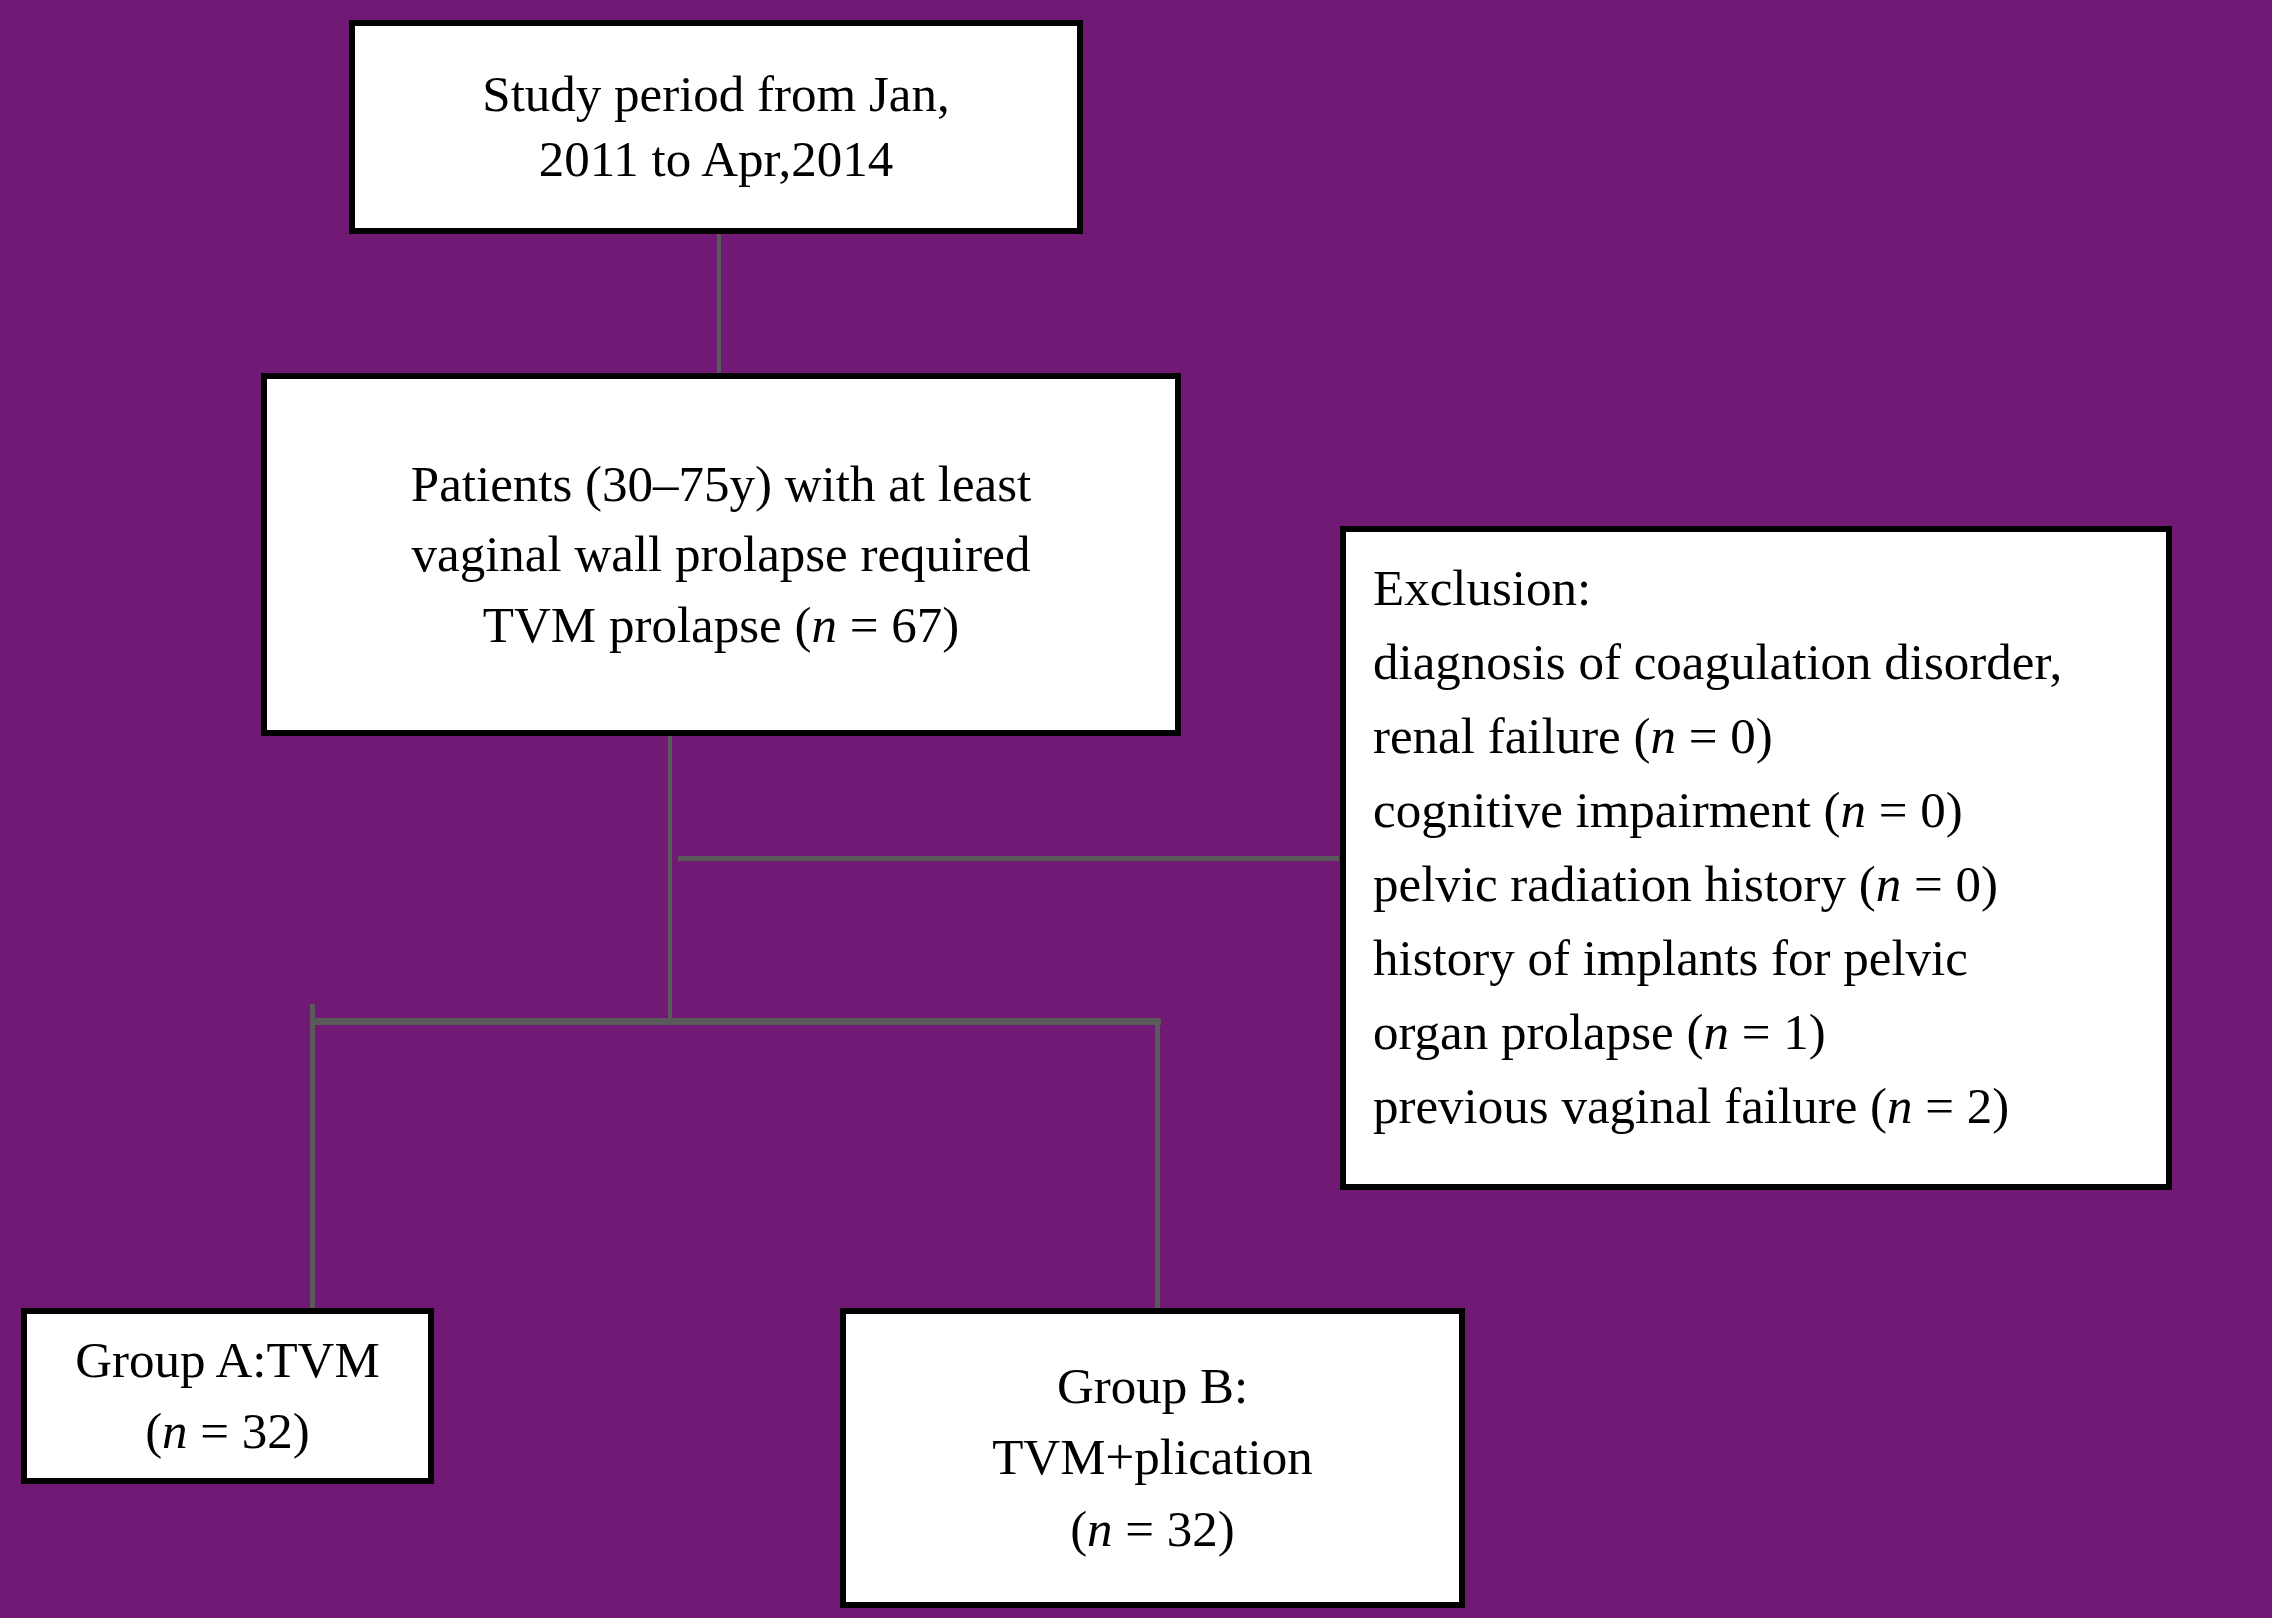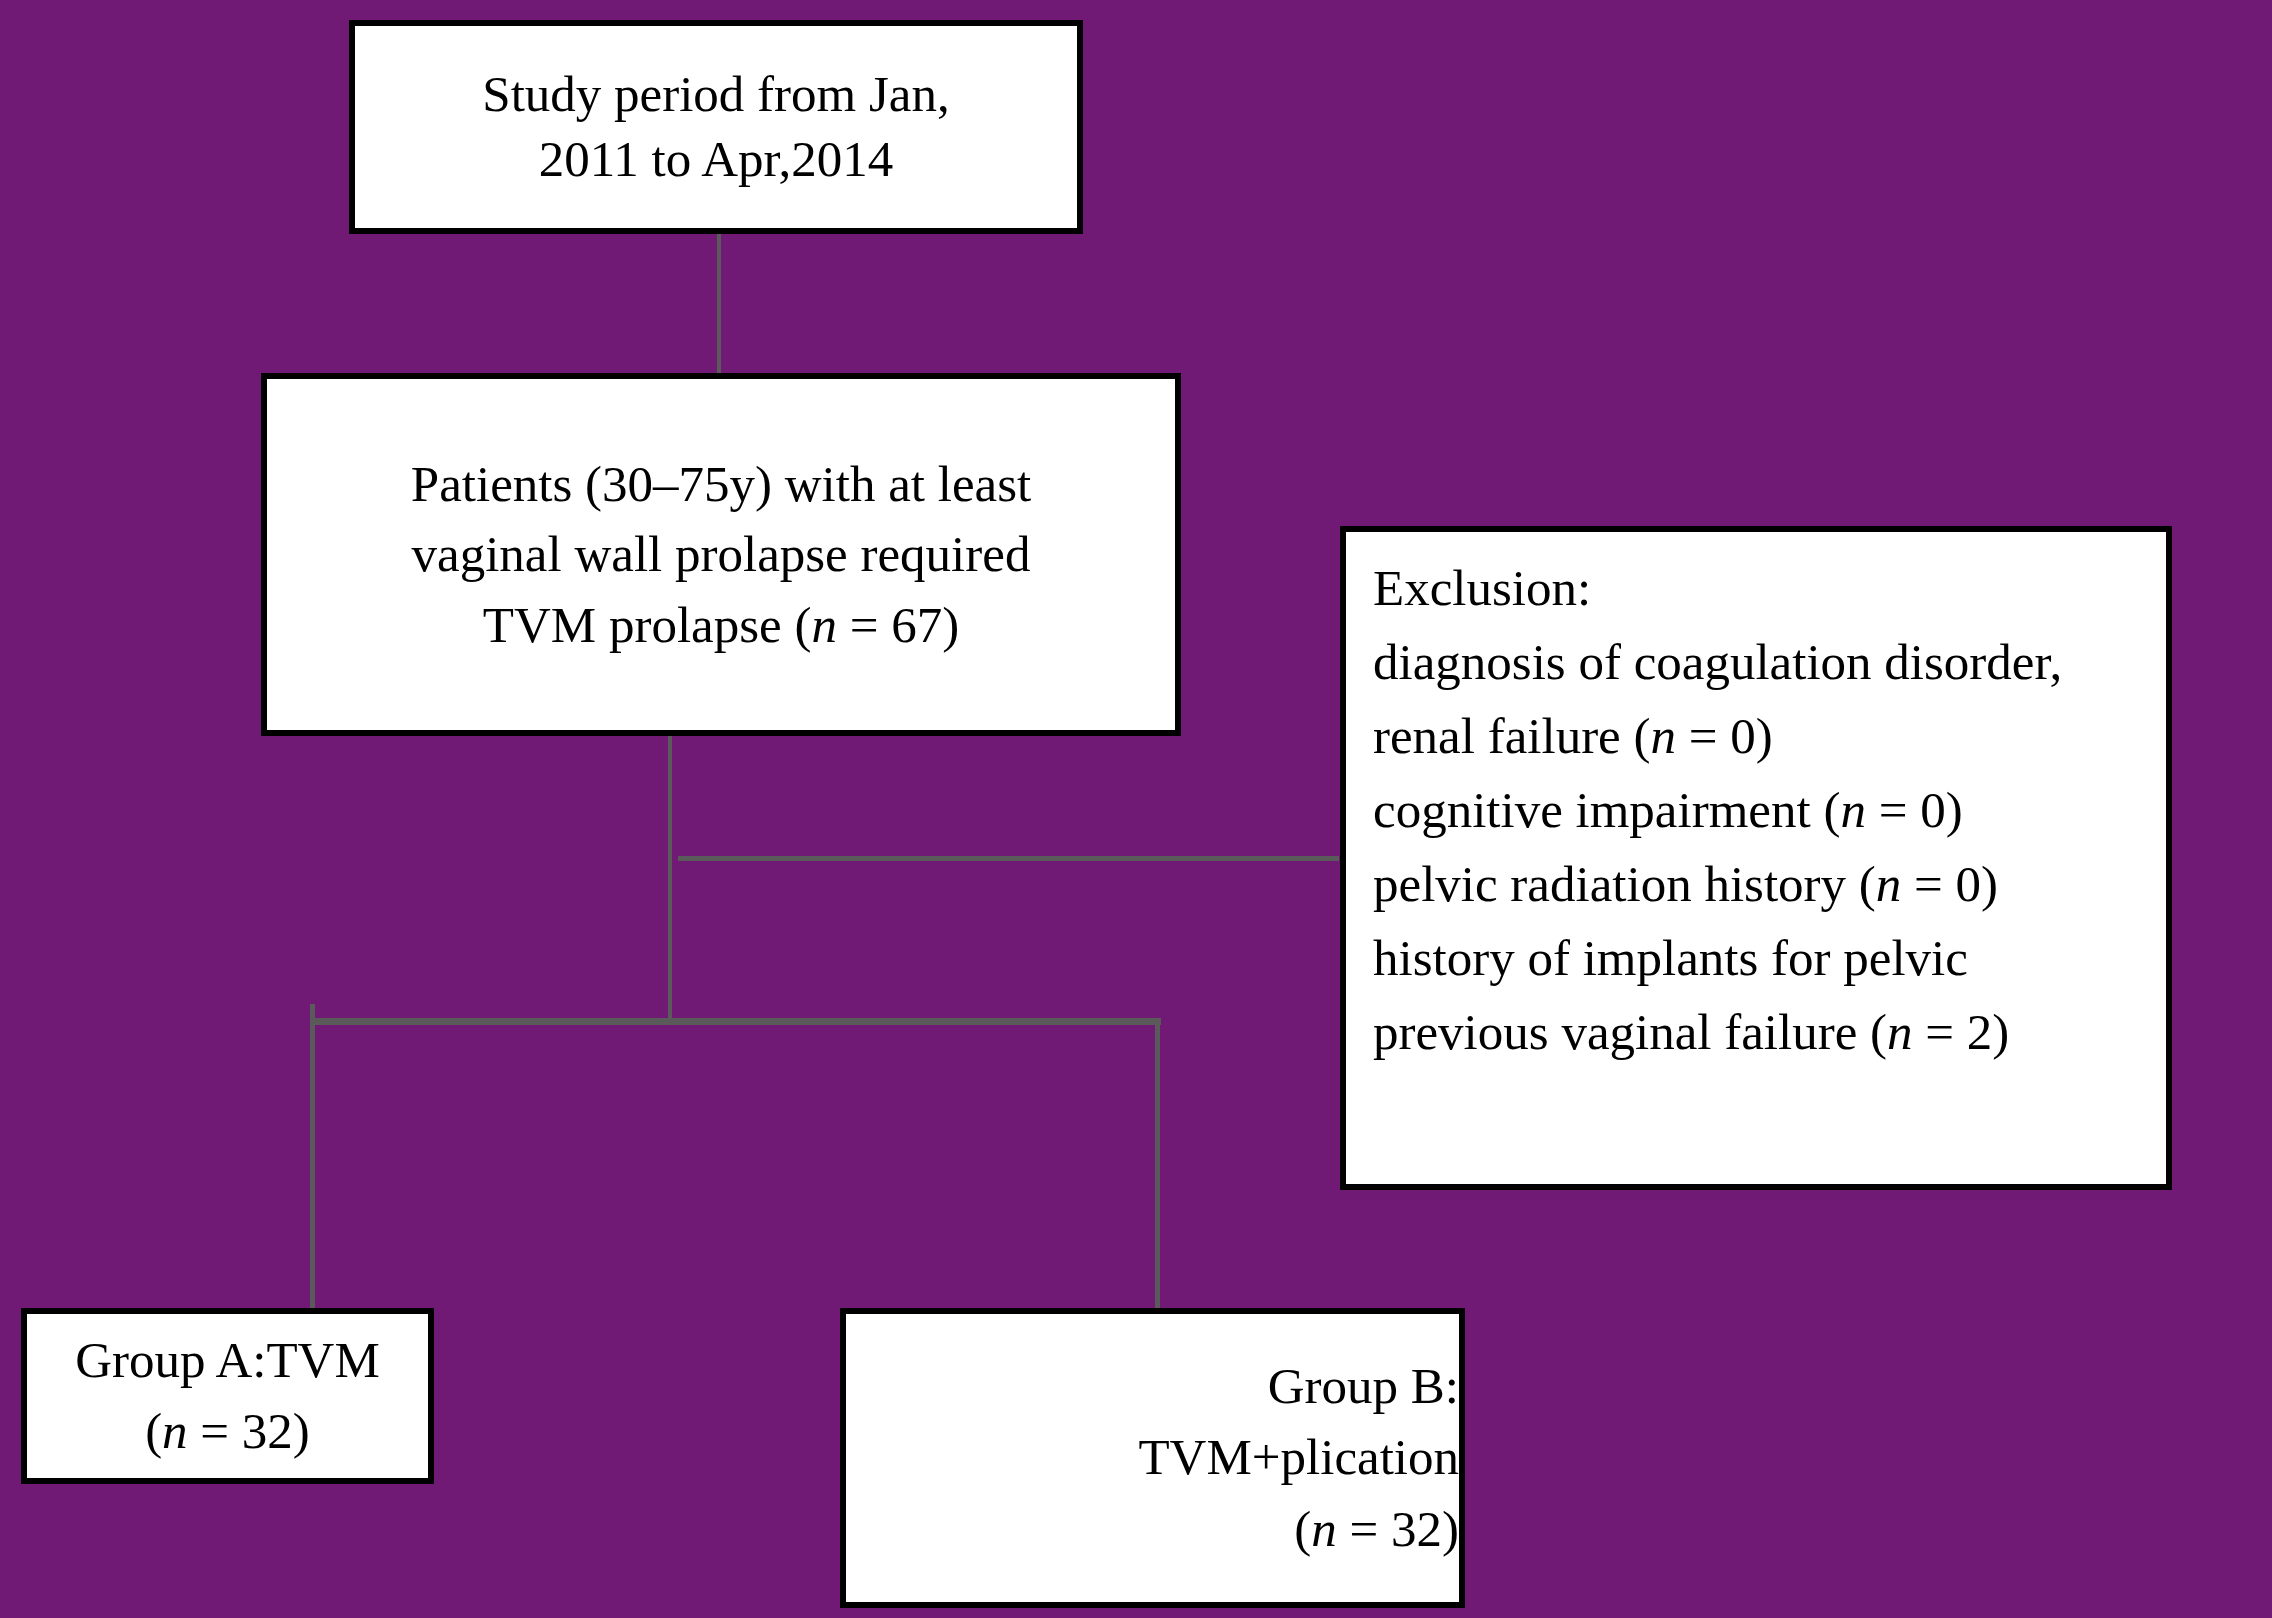--- a/index.html
+++ b/index.html
@@ -36,21 +36,21 @@
   #box-patients     { left: 261px; top: 373px; width: 920px; height: 363px; line-height: 1.38; }
   #box-exclusion    {
     left: 1340px; top: 526px; width: 832px; height: 664px;
     justify-content: flex-start;
     align-items: flex-start;
     text-align: left;
     padding: 20.4px 15.3px 0 27px;
     line-height: 1.45;
   }
   #box-group-a      { left: 21px;  top: 1308px; width: 413px; height: 176px; line-height: 1.40; }
-  #box-group-b      { left: 840px; top: 1308px; width: 625px; height: 300px; line-height: 1.40; align-items: flex-end; }
+  #box-group-b      { left: 840px; top: 1308px; width: 625px; height: 300px; line-height: 1.40; }
 
   .conn { position: absolute; background: #5a5a5a; }
   #conn-study-to-patients { left: 717px;  top: 234px;  width: 4.2px;    height: 139px; }
   #conn-patients-down     { left: 668px;  top: 736px;  width: 4.2px;    height: 287px; }
   #conn-exclusion-branch  { left: 678px;  top: 856px; width: 661px;  height: 5.1px; }
   #conn-split-horizontal  { left: 310px;  top: 1018px; width: 851px; height: 6.8px; }
   #conn-group-a-drop      { left: 310px;  top: 1004px; width: 5.1px;    height: 304px; }
   #conn-group-b-drop      { left: 1155px; top: 1018px; width: 5.1px;    height: 291px; }
 </style>
 </head>
@@ -76,20 +76,21 @@
       <div class="line"><span>TVM prolapse (</span><span class="it">n</span><span> = 67)</span></div>
     </div>
 
   <div class="box" id="box-exclusion">
       <div class="line"><span>Exclusion:</span></div>
       <div class="line"><span>diagnosis of coagulation disorder,</span></div>
       <div class="line"><span>renal failure (</span><span class="it">n</span><span> = 0)</span></div>
       <div class="line"><span>cognitive impairment (</span><span class="it">n</span><span> = 0)</span></div>
       <div class="line"><span>pelvic radiation history (</span><span class="it">n</span><span> = 0)</span></div>
       <div class="line"><span>history of implants for pelvic</span></div>
+      <div class="line"><span>organ prolapse (</span><span class="it">n</span><span> = 1)</span></div>
       <div class="line"><span>previous vaginal failure (</span><span class="it">n</span><span> = 2)</span></div>
     </div>
 
   <div class="box" id="box-group-a">
       <div class="line"><span>Group A:TVM</span></div>
       <div class="line"><span>(</span><span class="it">n</span><span> = 32)</span></div>
     </div>
 
   <div class="box" id="box-group-b">
       <div class="line"><span>Group B:</span></div>

